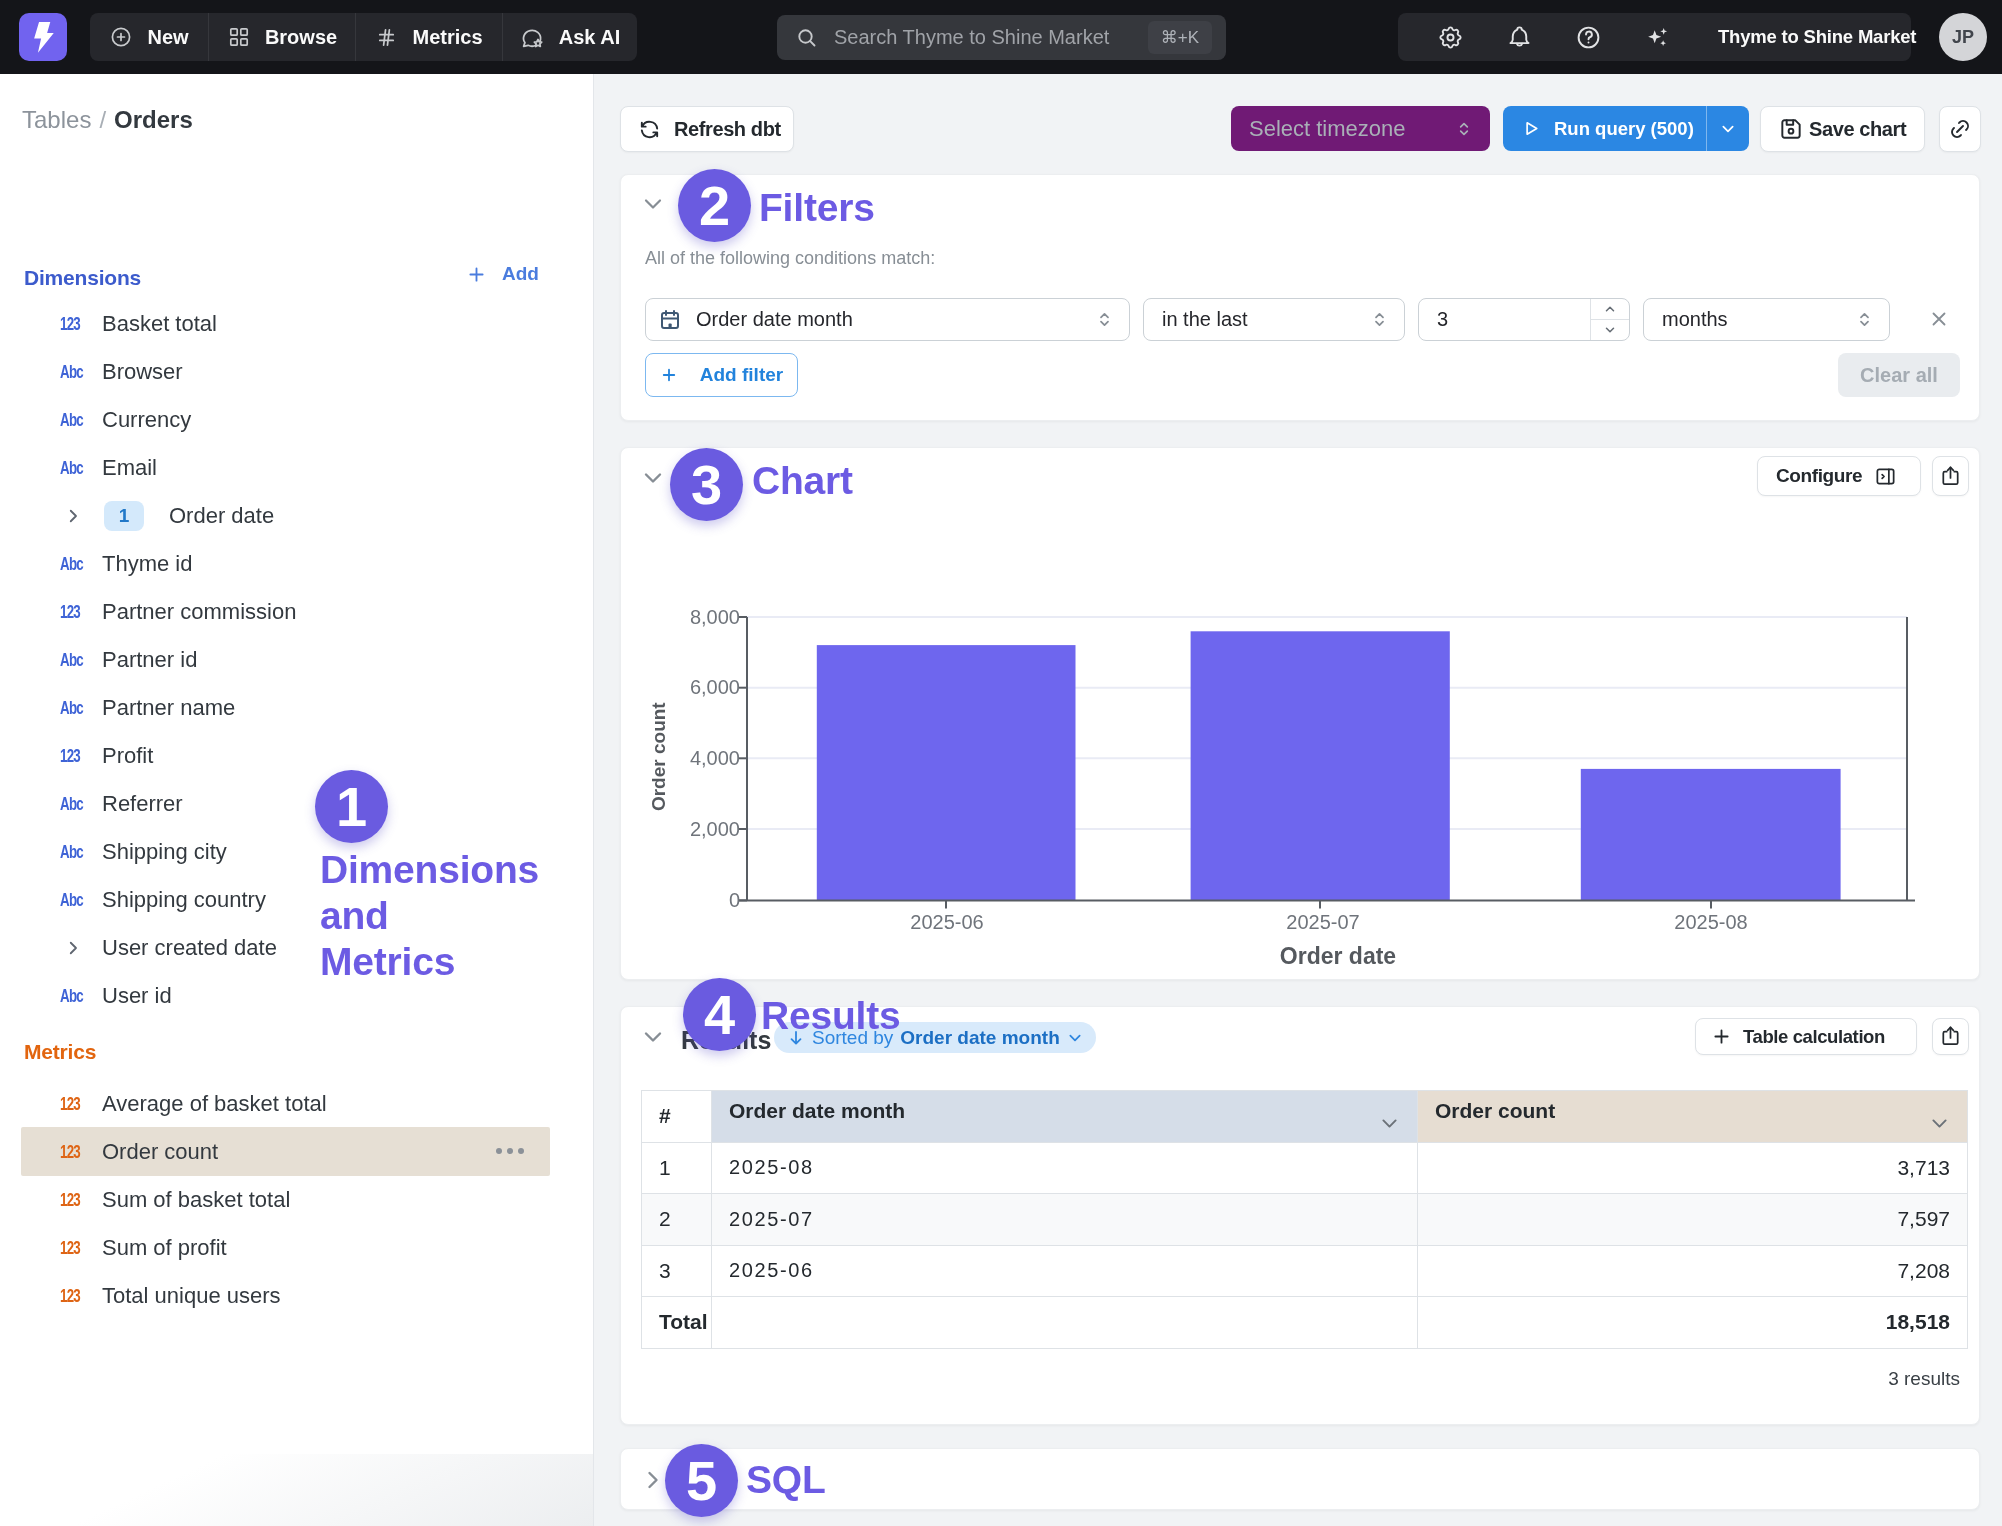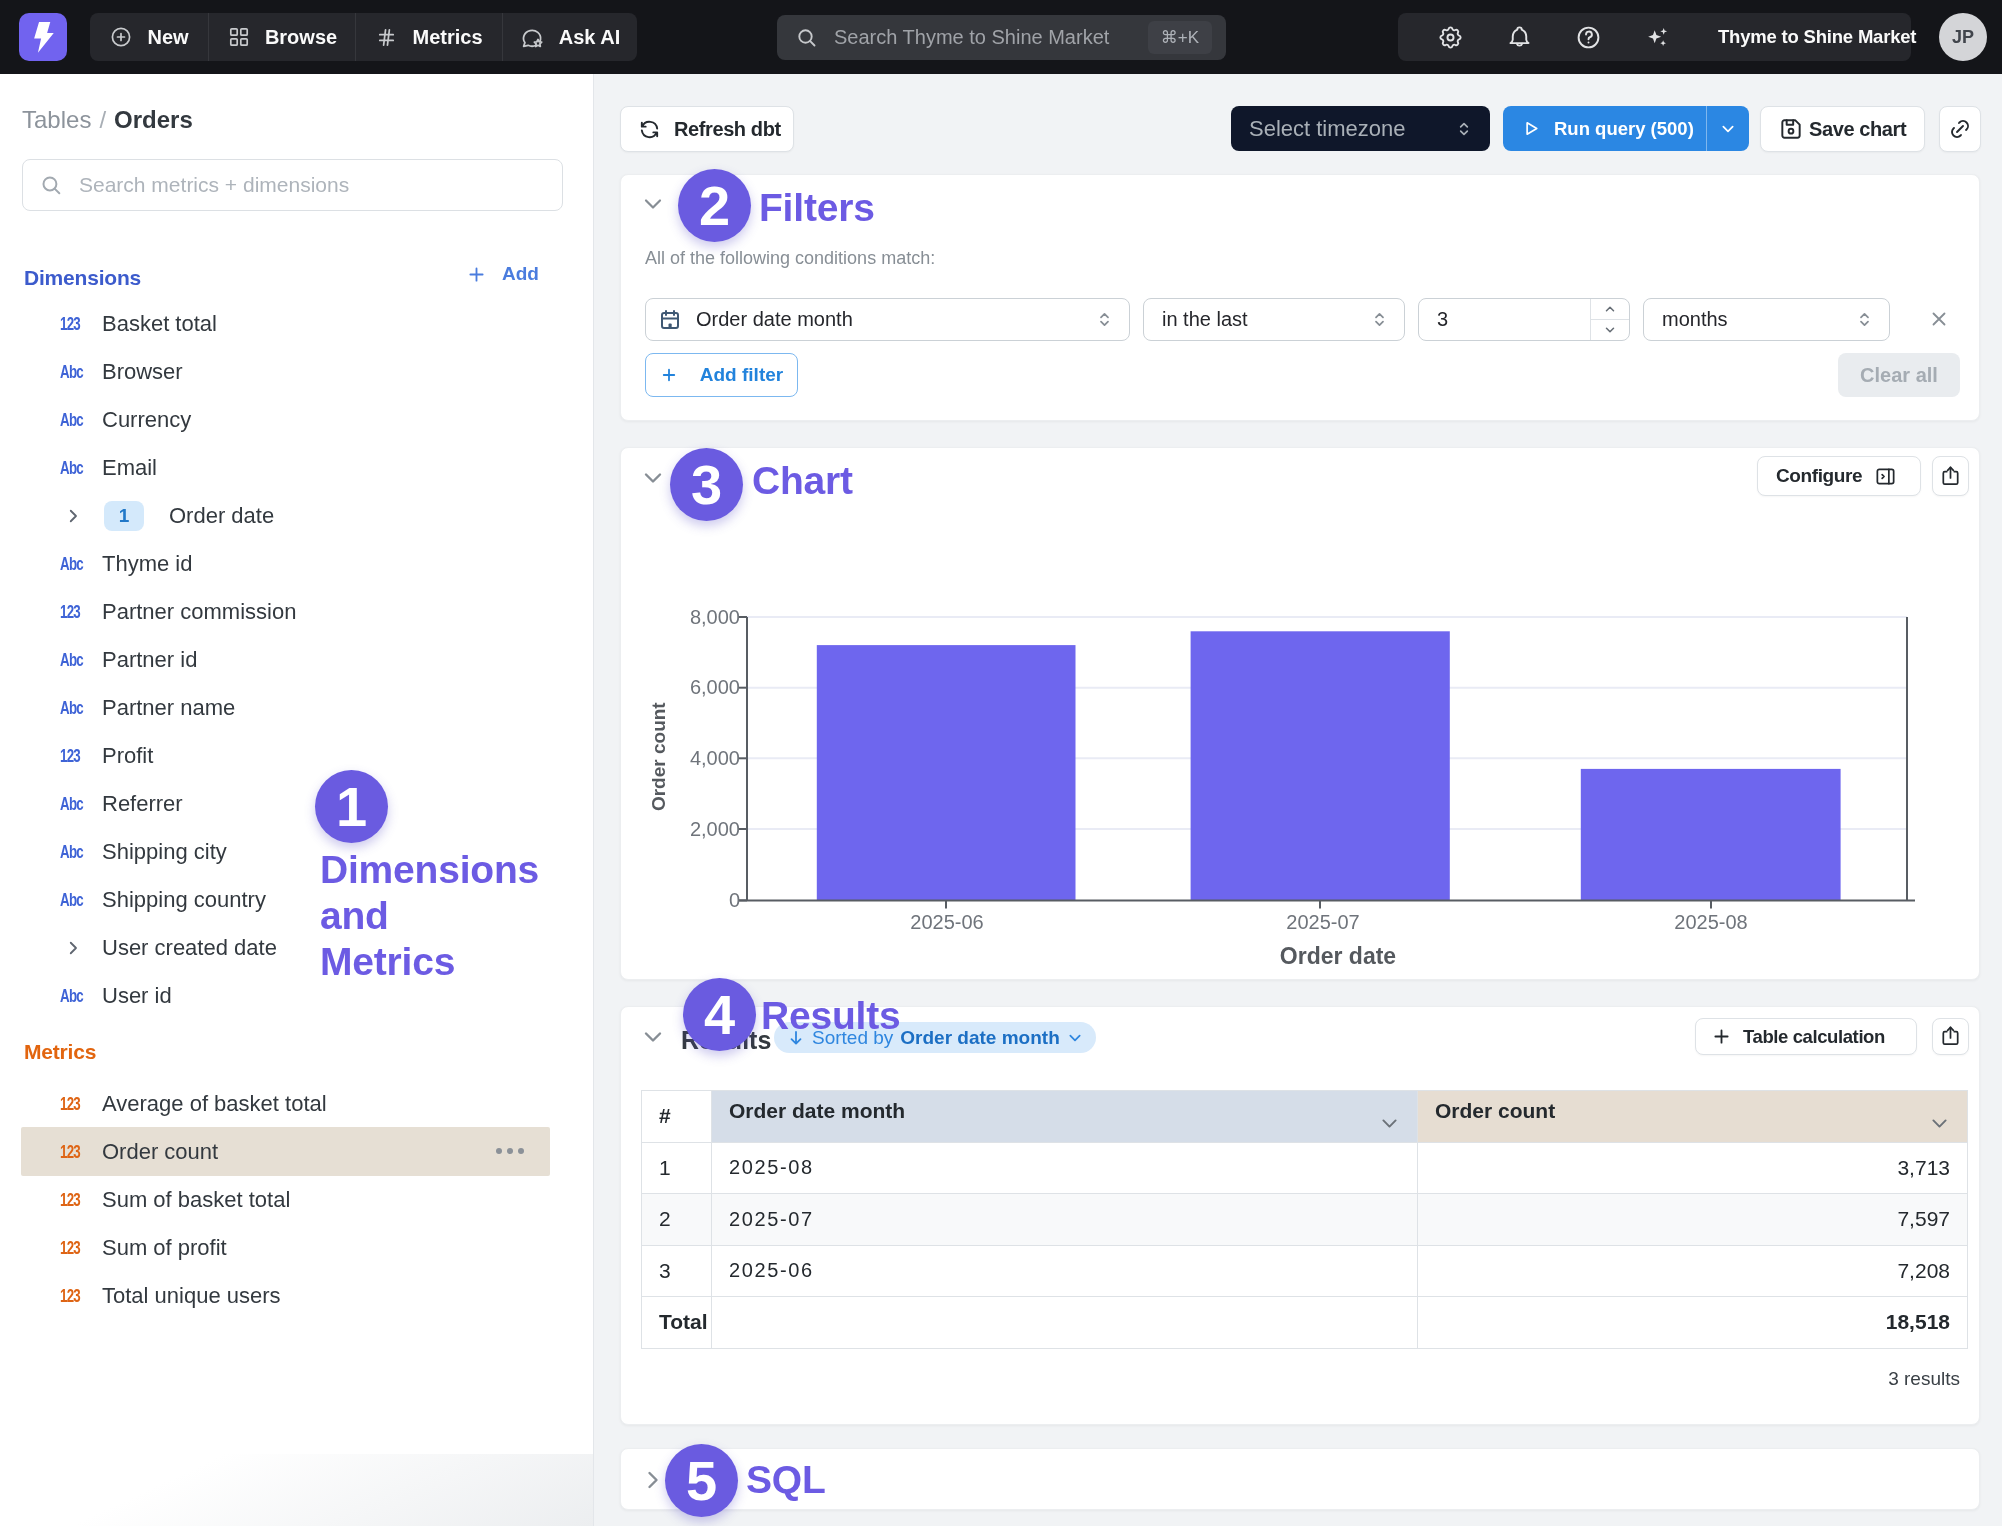--- a/index.html
+++ b/index.html
@@ -39,21 +39,21 @@
 .ticon.orange { color:#DE6414; }
 .hilite { position:absolute; left:21px; top:1053px; width:529px; height:49px; background:#E6DFD4; border-radius:2px; }
 .dotwrap { position:absolute; left:496px; top:1074px; display:flex; gap:5px; }
 .dotwrap i { width:6px; height:6px; border-radius:50%; background:#8B9198; }
 .badge1 { background:#D4E9FB; color:#2178C8; border-radius:8px; font-size:19px; font-weight:bold; width:40px; height:30px; display:flex; align-items:center; justify-content:center; margin-right:25px; flex:none; }
 .chev8 { margin-left:44px; margin-right:22px; flex:none; }
 .sbfade { position:absolute; left:0; top:1380px; width:593px; height:72px; background:linear-gradient(155deg, rgba(255,255,255,0) 30%, #ECEEF0 100%); }
 
 
 .btn { position:absolute; background:#fff; border:1px solid #DEE2E6; border-radius:8px; display:flex; align-items:center; font-size:20px; font-weight:bold; color:#24292E; box-shadow:0 1px 2px rgba(0,0,0,.04); letter-spacing:-0.4px; }
-.seltz { position:absolute; left:1231px; top:106px; width:259px; height:45px; background:#0f172a; border-radius:8px; display:flex; align-items:center; padding:0 16px 0 18px; font-size:22px; color:#A9B0B7; }
+.seltz { position:absolute; left:1231px; top:106px; width:259px; height:45px; background:#701a75; border-radius:8px; display:flex; align-items:center; padding:0 16px 0 18px; font-size:22px; color:#A9B0B7; }
 .runq { position:absolute; left:1503px; top:106px; width:246px; height:45px; background:#2B87E3; border-radius:8px; display:flex; align-items:center; color:#fff; font-size:18.5px; font-weight:bold; }
 
 
 .card { position:absolute; left:620px; width:1360px; background:#fff; border-radius:8px; border:1px solid #ECEEF0; box-shadow:0 1px 3px rgba(0,0,0,.05); }
 
 
 .fsel { position:absolute; height:43px; border:1px solid #CBD1D6; border-radius:8px; background:#fff; display:flex; align-items:center; font-size:20px; color:#25262B; padding:0 14px 0 18px; }
 .updn { margin-left:auto; flex:none; display:flex; }
 .addfilter { position:absolute; left:645px; top:353px; width:153px; height:44px; border:1px solid #7CB8F0; border-radius:8px; background:#fff; display:flex; align-items:center; justify-content:center; gap:22px; color:#2283DC; font-size:19px; font-weight:bold; }
 .clearall { position:absolute; left:1838px; top:353px; width:122px; height:44px; background:#E9ECEF; border-radius:8px; display:flex; align-items:center; justify-content:center; color:#A5ACB3; font-size:20px; font-weight:bold; }
@@ -154,27 +154,20 @@
         </svg>
     </div>
     <div class="navdiv"></div>
     <span class="navorg">Thyme to Shine Market</span>
   </div>
   <div class="avatar">JP</div>
 </div>
 
 <div class="sidebar">
   <div class="crumb"><span class="t1">Tables</span><span class="sl">/</span><span class="t2">Orders</span></div>
-  <div class="sidesearch">
-    <svg width="25" height="25" viewBox="0 0 24 24" fill="none" stroke="#A2A9B0" stroke-width="1.9" stroke-linecap="round">
-        <circle cx="10.5" cy="10.5" r="6.2"></circle>
-        <path d="M15.2 15.2 L19.5 19.5"></path>
-      </svg>
-    <span class="ph">Search metrics + dimensions</span>
-  </div>
   <div class="sechead" style="top:192px; color:#3C5BCC;">Dimensions</div>
   <div class="addlink">
     <svg width="21" height="21" viewBox="0 0 24 24" fill="none" stroke="#4A7CDE" stroke-width="2.1" stroke-linecap="round">
         <path d="M12 5v14M5 12h14"></path>
       </svg>
     <span style="margin-left:15px;">Add</span>
   </div>
   <div class="hilite"></div>
   <div class="dotwrap">
       <i></i>

